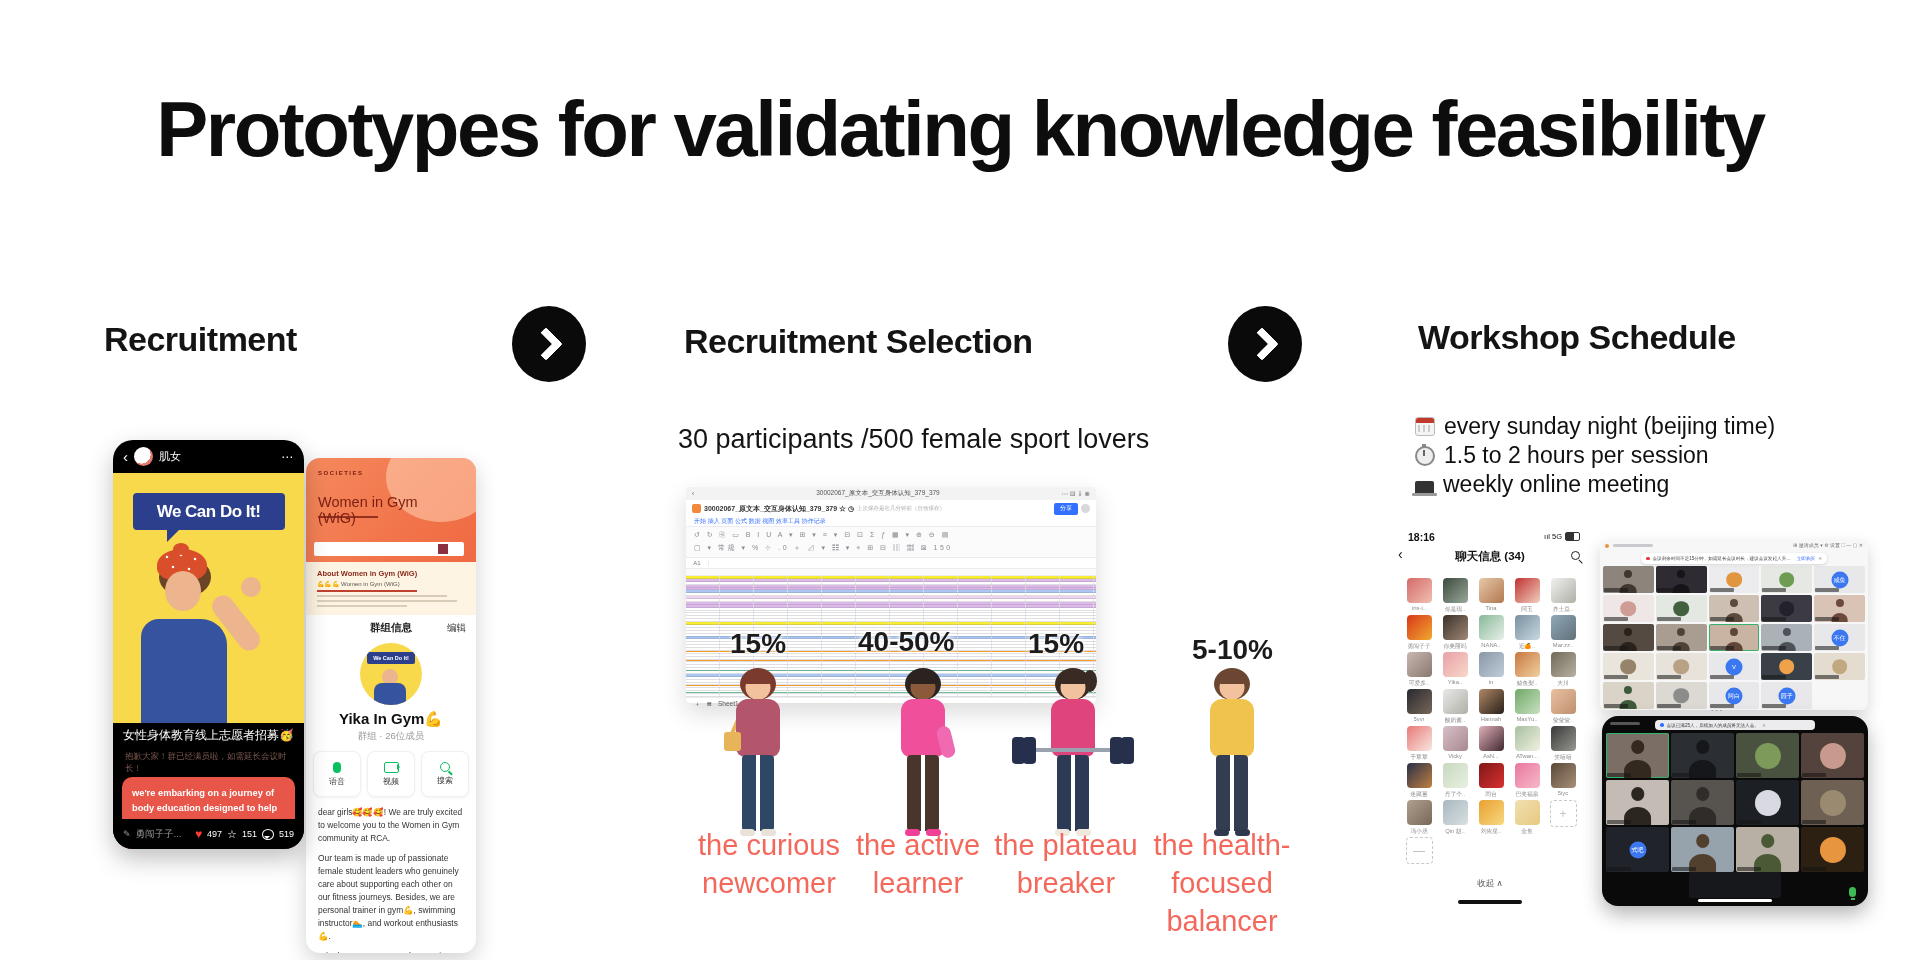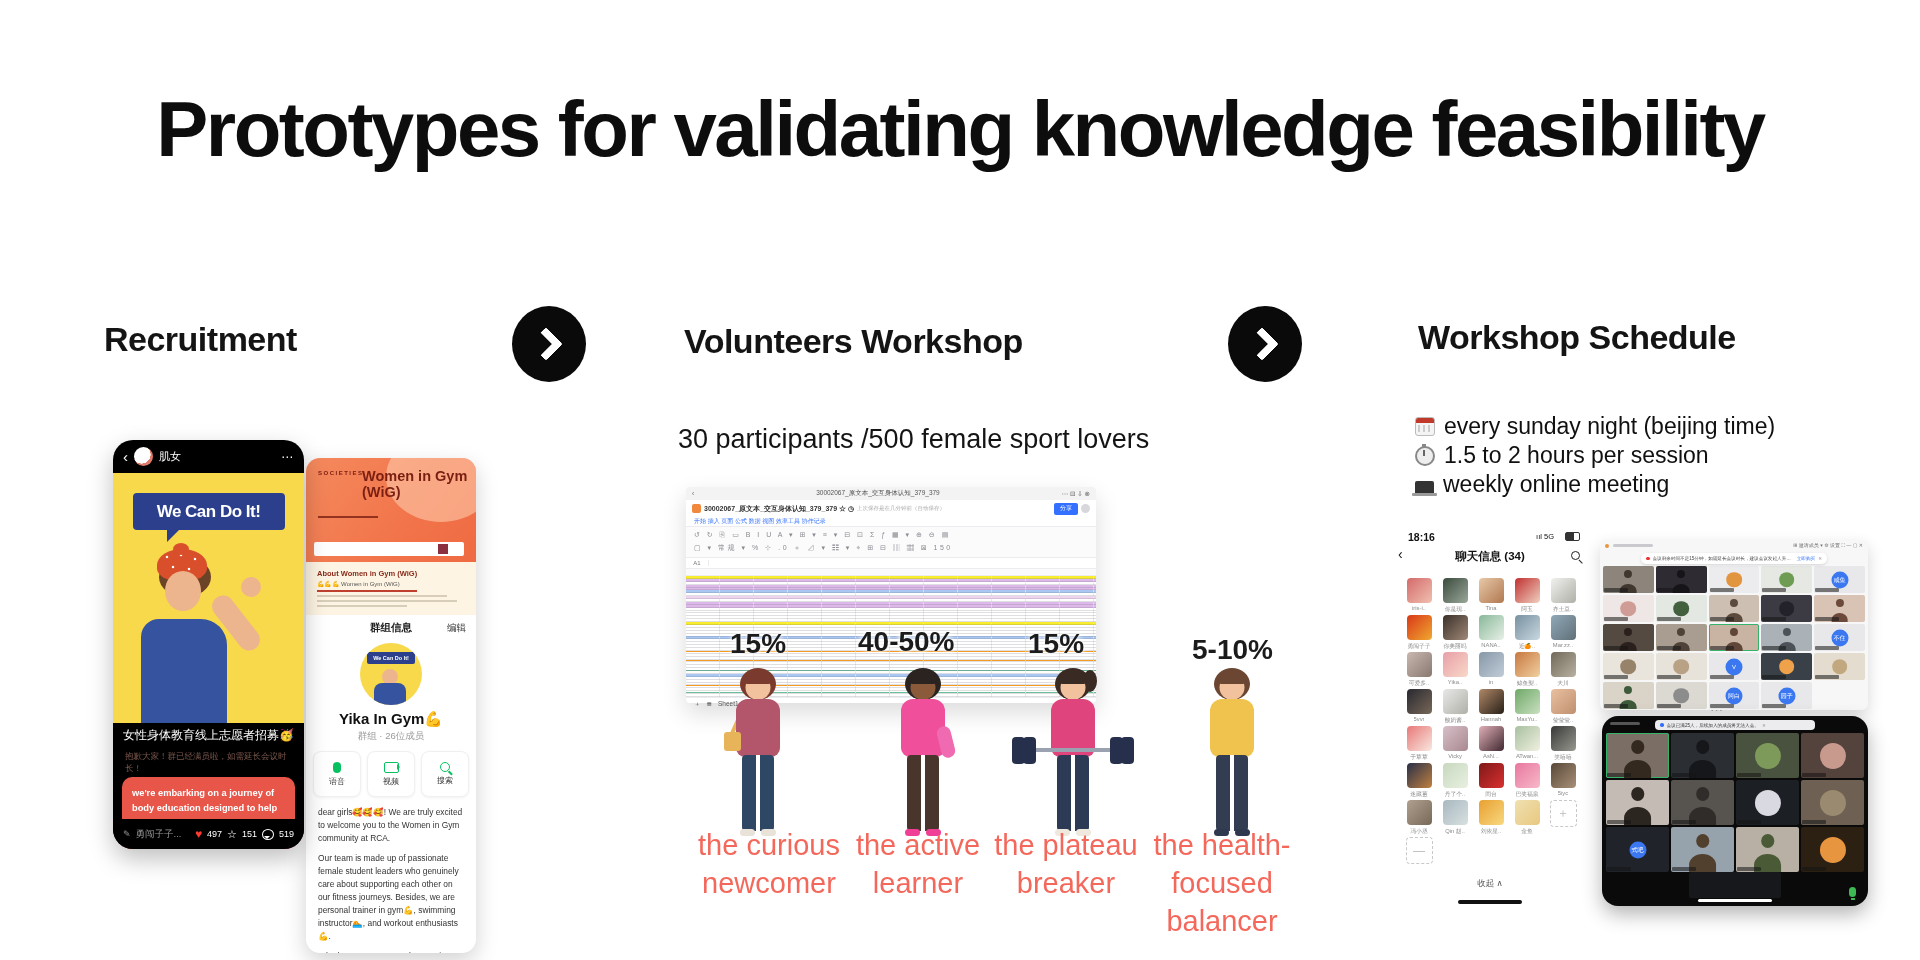--- a/index.html
+++ b/index.html
@@ -111,22 +111,22 @@
   .cmt{width:10px;height:9px;border:1.2px solid #fff;border-radius:50%;position:relative;}
   .cmt:after{content:"";position:absolute;left:1px;bottom:-3px;border:3px solid transparent;border-top-color:#fff;}
 
   
   .phone2{left:306px;top:458px;width:170px;height:495px;border-radius:14px;background:#fff;overflow:hidden;
           z-index:2;box-shadow:0 8px 22px rgba(0,0,0,.18);}
   .p2-hero{position:relative;height:104px;background:linear-gradient(130deg,#f58a5e 0%,#f2744a 60%,#ef6a42 100%);}
   .p2-blob{position:absolute;right:-20px;top:-26px;width:110px;height:90px;border-radius:50%;
            background:rgba(255,210,180,.55);}
   .p2-tag{position:absolute;left:12px;top:12px;font-size:6px;letter-spacing:1.5px;color:#7c2014;font-weight:700;}
-  .p2-title{position:absolute;left:12px;top:10px;width:110px;font-size:14.5px;line-height:1.12;
-            font-weight:700;color:#7a1f12;margin-left:44px;}
+  .p2-title{position:absolute;left:12px;top:36px;width:110px;font-size:14.5px;line-height:1.12;
+            font-weight:400;color:#7a1f12;}
   .p2-link{position:absolute;left:12px;top:58px;width:60px;height:2px;background:rgba(122,31,18,.8);}
   .p2-sbar{position:absolute;left:8px;bottom:6px;width:150px;height:14px;background:#fff;border-radius:2px;}
   .p2-sq{position:absolute;right:28px;bottom:8px;width:10px;height:10px;background:#8c3040;}
   .p2-about{background:#fdf4e3;padding:7px 11px 8px;}
   .p2-at{font-size:7.5px;font-weight:700;color:#8a2a1a;}
   .p2-ae{font-size:6px;color:#555;margin-top:2px;}
   .p2-al{width:100px;height:2px;background:#c04030;margin-top:3px;}
   .p2-ap{height:2px;background:#d8cdb8;margin-top:3px;}
   .p2-ginfo{position:relative;height:26px;display:flex;align-items:center;justify-content:center;}
   .p2-gt{font-size:10.5px;font-weight:700;color:#222;}
@@ -148,21 +148,21 @@
   .g-cam:after{content:"";position:absolute;right:-5px;top:1px;border:3px solid transparent;border-left-color:#07c160;}
   .g-mag{width:8px;height:8px;border:1.6px solid #07c160;border-radius:50%;position:relative;}
   .g-mag:after{content:"";position:absolute;right:-4px;bottom:-3px;width:5px;height:1.6px;background:#07c160;transform:rotate(45deg);}
   .p2-paras{position:relative;padding:9px 12px;font-size:8.4px;color:#333;line-height:1.55;}
   .p2-paras p{margin:0 0 7px;}
 
   
   .wx{left:1388px;top:526px;width:204px;height:392px;background:#fff;z-index:1;}
   .wx-status{position:relative;height:18px;}
   .wx-time{position:absolute;left:20px;top:5px;font-size:10.5px;font-weight:700;}
-  .wx-sig{position:absolute;right:12px;top:6px;font-size:7.5px;color:#111;display:flex;gap:11px;}
+  .wx-sig{position:absolute;right:12px;top:6px;font-size:7.5px;color:#111;display:flex;gap:3px;}
   .wx-batt{width:13px;height:7px;border:1px solid #333;border-radius:2px;background:linear-gradient(90deg,#333 60%,transparent 60%);}
   .wx-nav{position:relative;height:24px;}
   .wx-back{position:absolute;left:10px;top:2px;font-size:14px;}
   .wx-title{text-align:center;font-size:11.5px;font-weight:700;line-height:24px;}
   .wx-mag{position:absolute;right:12px;top:7px;width:7px;height:7px;border:1.4px solid #222;border-radius:50%;}
   .wx-mag:after{content:"";position:absolute;right:-4px;bottom:-3px;width:5px;height:1.4px;background:#222;transform:rotate(45deg);}
   .wx-grid{position:absolute;left:13px;top:52px;width:180px;display:grid;grid-template-columns:repeat(5,36px);}
   .wx-cell{height:37px;display:flex;flex-direction:column;align-items:center;}
   .wx-av{width:25px;height:25px;border-radius:4px;}
   .wx-nm{font-size:5.8px;color:#8a8a8a;margin-top:2px;max-width:33px;white-space:nowrap;overflow:hidden;}
@@ -229,21 +229,21 @@
 <body>
 
 <div class="slide">
 
   <div class="abs title">Prototypes for validating knowledge feasibility</div>
 
   <div class="abs step-label" style="left:104px;top:320px;">Recruitment</div>
   <div class="abs arrow-circle" style="left:512px;top:306px;">
       <div class="chev"></div>
     </div>
-  <div class="abs step-label" style="left:684px;top:322px;">Volunteers Workshop</div>
+  <div class="abs step-label" style="left:684px;top:322px;">Recruitment Selection</div>
   <div class="abs arrow-circle" style="left:1228px;top:306px;">
       <div class="chev"></div>
     </div>
   <div class="abs step-label" style="left:1418px;top:318px;">Workshop Schedule</div>
 
   <div class="abs bullets">
     <div class="b-row">
       <span class="i-cal"></span>
       <span>every sunday night (beijing time)</span>
     </div>

